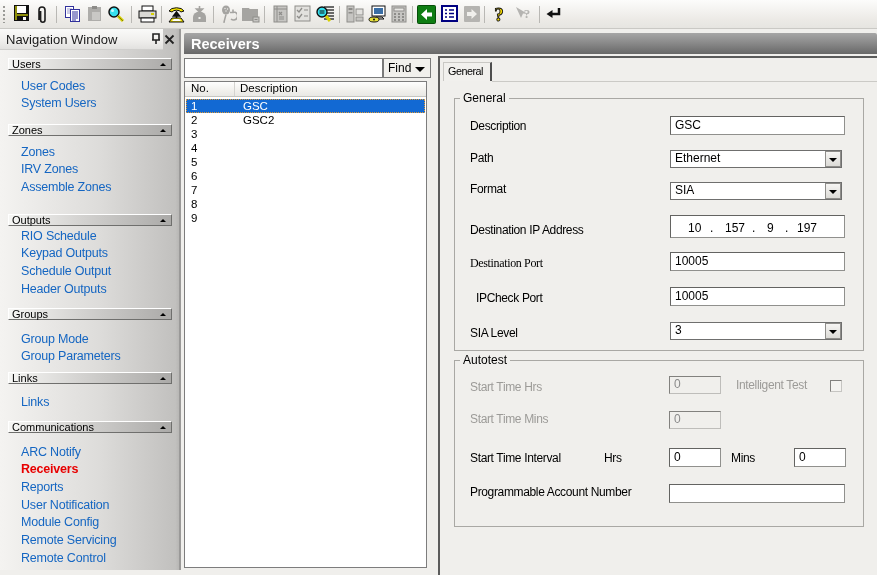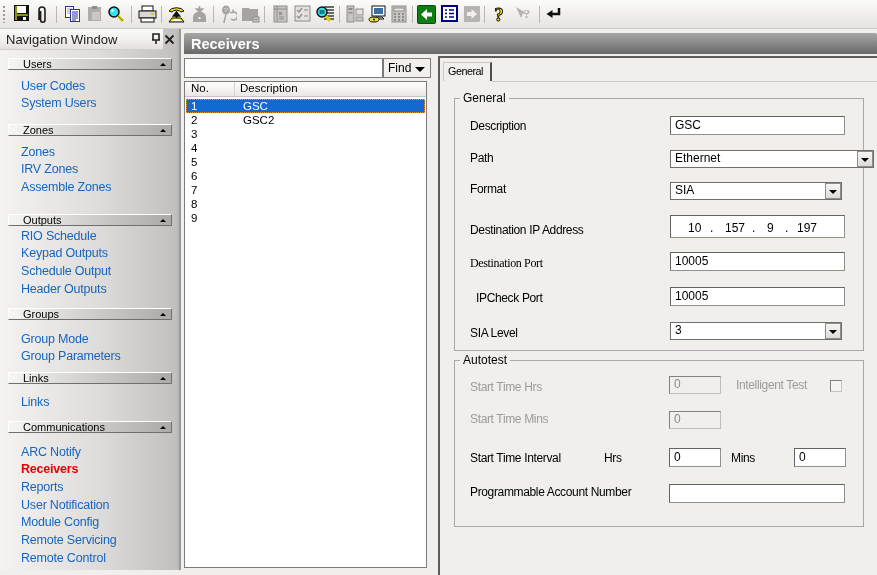--- a/index.html
+++ b/index.html
@@ -17,21 +17,21 @@
     background:linear-gradient(90deg, #f4f3f1, #dddcda 55%, #c1c0be 97%, #b2b1af); }
   #navtitle { left:0; top:29px; width:163px; height:21px;
     background:linear-gradient(#fafaf9, #efeeec 60%, #e2e1df);
     border-bottom:1px solid #cfcecc; }
   #navtitle .t { position:absolute; left:6px; top:3px; font-size:13px; color:#1a1a1a; }
   #navborder { left:179px; top:29px; width:2px; height:541px; background:#9a9998; }
   .sechead { position:absolute; left:8px; width:164px; height:12px;
     background:linear-gradient(90deg,#f6f6f4,#d3d2d0 45%,#abaaa8);
     border-top:1px solid #ffffff; border-left:1px solid #ffffff;
     border-bottom:1px solid #6f6f6d; border-right:1px solid #6f6f6d;
-    font-size:11px; line-height:10px; color:#000; padding-left:14px; }
+    font-size:11px; line-height:10px; color:#000; padding-left:3px; }
   .sechead .arr { position:absolute; right:5px; top:4px; width:0; height:0;
     border-left:3px solid transparent; border-right:3px solid transparent;
     border-bottom:3px solid #000; }
   .navlink { position:absolute; left:21px; font-size:12.5px; line-height:13px; letter-spacing:-0.2px; color:#1566c2; white-space:nowrap; }
   .navred { color:#e80000; font-weight:bold; }
   
   #caption { left:184px; top:33px; width:693px; height:21px;
     background:linear-gradient(#a6a6a6, #8b8b8b 45%, #686868);
     border-radius:2px 2px 0 0; }
   #caption .t { position:absolute; left:7px; top:3px; font-size:14.5px; font-weight:bold; color:#ffffff; }
@@ -291,21 +291,21 @@
 <div class="abs" style="left:492px; top:81px; width:385px; height:1px; background:#cbcac6;"></div>
 
 <div class="grp" style="left:454px; top:98px; width:410px; height:253px;"></div>
 <div class="grplab" style="left:460px; top:92px;">General</div>
 <div class="grp" style="left:454px; top:360px; width:410px; height:167px;"></div>
 <div class="grplab" style="left:460px; top:354px;">Autotest</div>
 
 <div class="lab" style="left:470px; top:120px;">Description</div>
 <div class="tin" style="left:670px; top:116px; width:175px; height:19px;">GSC</div>
 <div class="lab" style="left:470px; top:152px;">Path</div>
-<div class="combo" style="left:670px; top:150px; width:204px; height:18px;">Ethernet<div class="btn"></div><div class="arr"></div></div>
+<div class="combo" style="left:670px; top:150px; width:172px; height:18px;">Ethernet<div class="btn"></div><div class="arr"></div></div>
 <div class="lab" style="left:470px; top:183px;">Format</div>
 <div class="combo" style="left:670px; top:182px; width:172px; height:18px;">SIA<div class="btn"></div><div class="arr"></div></div>
 <div class="lab" style="left:470px; top:224px;">Destination IP Address</div>
 <div class="tin" id="ipbox" style="left:670px; top:215px; width:175px; height:23px; padding:0;">
   <span style="position:absolute; left:17px; top:4px;">10</span>
   <span style="position:absolute; left:39px; top:4px;">.</span>
   <span style="position:absolute; left:54px; top:4px;">157</span>
   <span style="position:absolute; left:81px; top:4px;">.</span>
   <span style="position:absolute; left:96px; top:4px;">9</span>
   <span style="position:absolute; left:114px; top:4px;">.</span>

